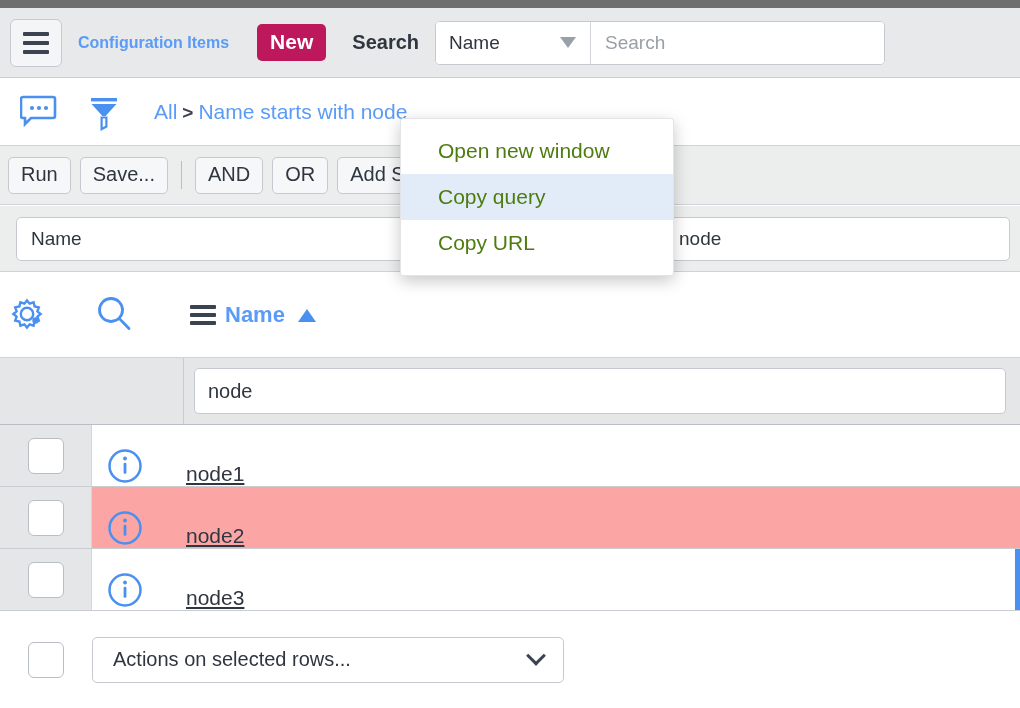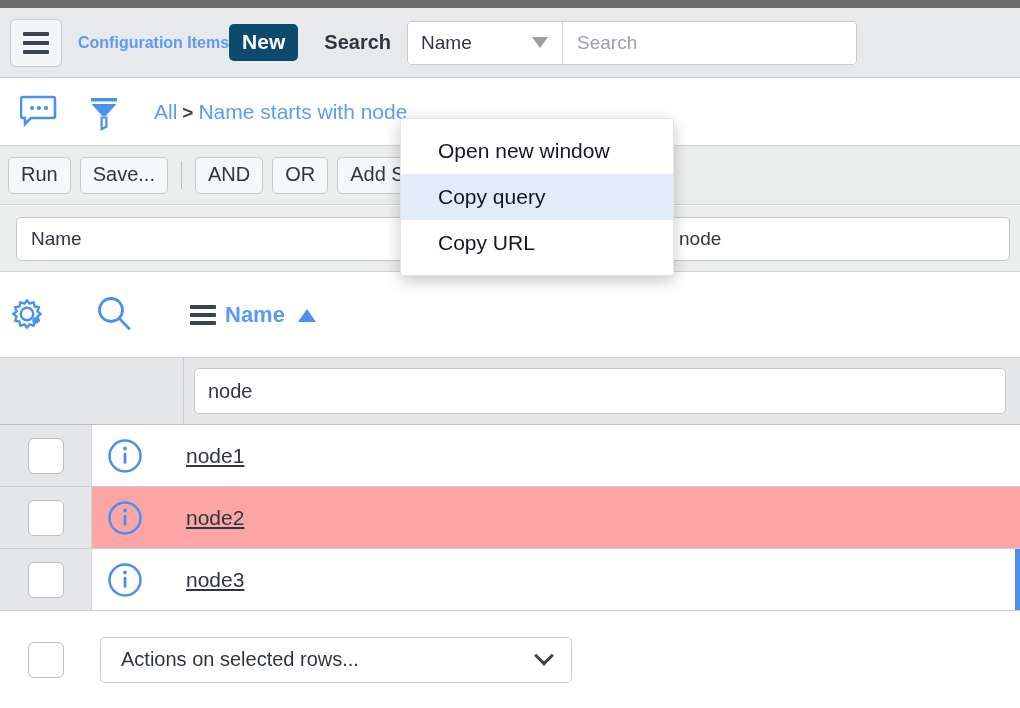--- a/index.html
+++ b/index.html
@@ -44,22 +44,22 @@
   }
   .app-title {
     margin-left:16px;
     color:#5b9bf8;
     font-size:16px;
     font-weight:bold;
     white-space:nowrap;
     cursor:pointer;
   }
   .new-btn {
-    margin-left:0;
-    background:#0c4a6e;
+    margin-left:28px;
+    background:#be185d;
     color:#fff;
     font-size:21px;
     font-weight:bold;
     border:none;
     border-radius:5px;
     padding:7px 13px 9px 13px;
     cursor:pointer;
     font-family:"Liberation Sans", sans-serif;
     line-height:1;
   }
@@ -221,21 +221,21 @@
     font-size:20px;
     color:#2f3640;
     padding:0 13px;
     outline:none;
     font-family:"Liberation Sans", sans-serif;
   }
 
   
   .rows { position:absolute; left:0; top:425px; width:1020px; }
   .row {
-    display:flex; align-items:center;
+    display:flex; align-items:flex-end;
     height:62px;
     border-bottom:1px solid #c9ccd0;
     position:relative;
   }
   .row.odd { background:#ffffff; }
   .row.even { background:#fca5a5; }
   .row-cb-cell {
     width:92px; height:100%;
     background:#e4e6e8;
     display:flex; align-items:center; justify-content:center;
@@ -263,21 +263,21 @@
   }
 
   
   .actions-row {
     position:absolute; left:0; top:611px; width:1020px; height:97px;
     background:#ffffff;
     display:flex; align-items:center;
   }
   .ar-cb-cell { width:92px; display:flex; justify-content:center; flex:0 0 auto; }
   .actions-select {
-    margin-left:8px;
+    margin-left:0;
     width:472px; height:46px;
     background:#fff;
     border:1px solid #c6cad0;
     border-radius:5px;
     display:flex; align-items:center; justify-content:space-between;
     padding:0 20px 0 20px;
     font-size:20px; color:#2f3640;
     cursor:pointer;
   }
 
@@ -287,21 +287,21 @@
     width:274px;
     background:#ffffff;
     border:1px solid #e2e4e7;
     border-radius:3px;
     box-shadow:0 5px 16px rgba(0,0,0,0.22);
     padding:9px 0 9px 0;
     z-index:50;
   }
   .ctx-item {
     font-size:21px;
-    color:#0f172a;
+    color:#4d7c0f;
     padding:11px 0 11px 37px;
     cursor:pointer;
     white-space:nowrap;
   }
   .ctx-item.highlight { background:#e2ebf8; }
 </style>
 </head>
 <body>
 
 <div class="screen">

